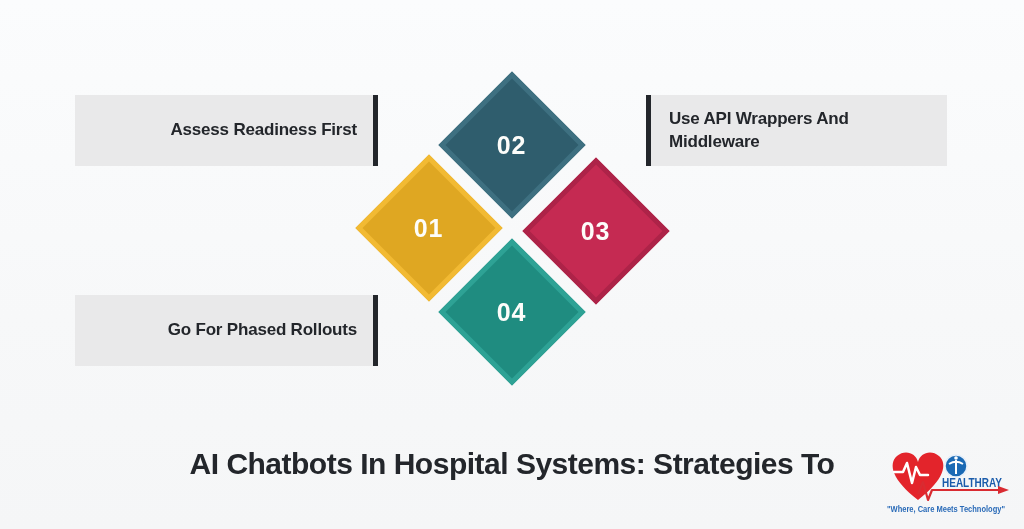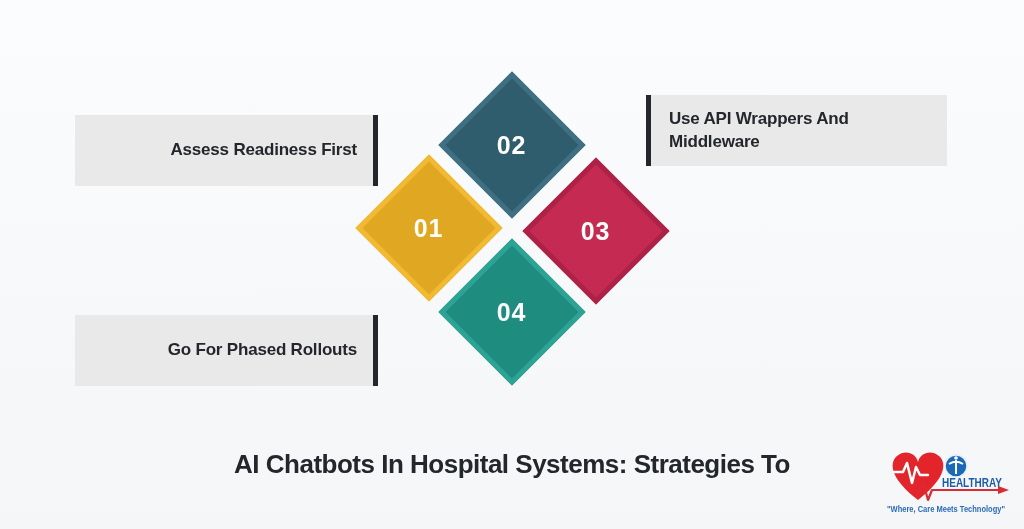--- a/index.html
+++ b/index.html
@@ -13,21 +13,21 @@
   
   .infobox{
     position:absolute;
     background:#e9e9ea;
     box-sizing:border-box;
     display:flex;align-items:center;
     font-weight:bold;font-size:17px;line-height:1.32;
     color:#23262b;
     letter-spacing:-0.2px;
   }
-  .infobox.left{justify-content:flex-end;text-align:center;border-right:5px solid;padding:8px 16px 8px 14px;margin-top:20px;}
+  .infobox.left{justify-content:flex-end;text-align:center;border-right:5px solid;padding:8px 16px 8px 14px;}
   .infobox.right{justify-content:flex-start;text-align:left;border-left:5px solid;padding:8px 31px 8px 18px;}
   .box-tl{left:75px;top:95px;width:303px;height:71px;border-color:#EDB72D;}
   .box-tr{left:646px;top:95px;width:301px;height:71px;border-color:#2F5D6D;}
   .box-bl{left:75px;top:295px;width:303px;height:71px;border-color:#2B9C8E;}
   .box-br{left:646px;top:295px;width:301px;height:71px;border-color:#CE2E53;}
   .infobox .lbl{display:block;max-width:265px;}
   
   .diamond{
     position:absolute;
     width:94px;height:94px;
@@ -43,21 +43,21 @@
     letter-spacing:1px;
   }
   .d01{left:377px;top:176px;background:#DFA722;border-color:#F2BA33;}
   .d02{left:460px;top:93px; background:#2F5D6D;border-color:#3E7081;}
   .d03{left:544px;top:179px;background:#C52A52;border-color:#AD2348;}
   .d04{left:460px;top:260px;background:#1F8C80;border-color:#2EA295;}
   
   .title{
     position:absolute;left:0;top:444px;width:1024px;
     text-align:center;
-    font-weight:bold;font-size:26px;line-height:40px;
+    font-weight:bold;font-size:30px;line-height:40px;
     letter-spacing:-0.5px;
     color:#23262b;
   }
   
   .logo{position:absolute;left:876px;top:442px;width:140px;height:82px;}
 </style>
 </head>
 <body>
 
 <div class="canvas">

